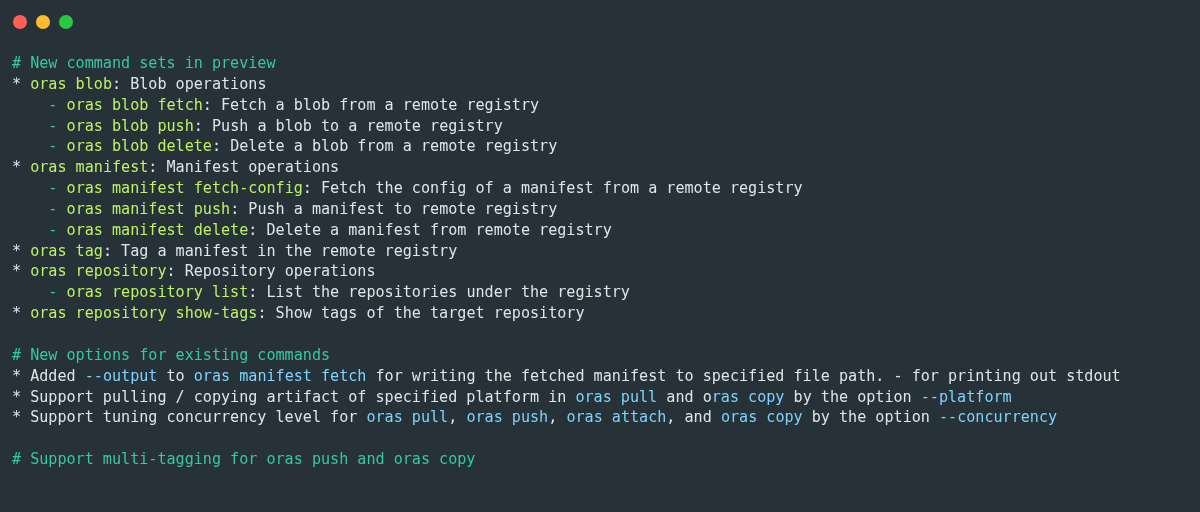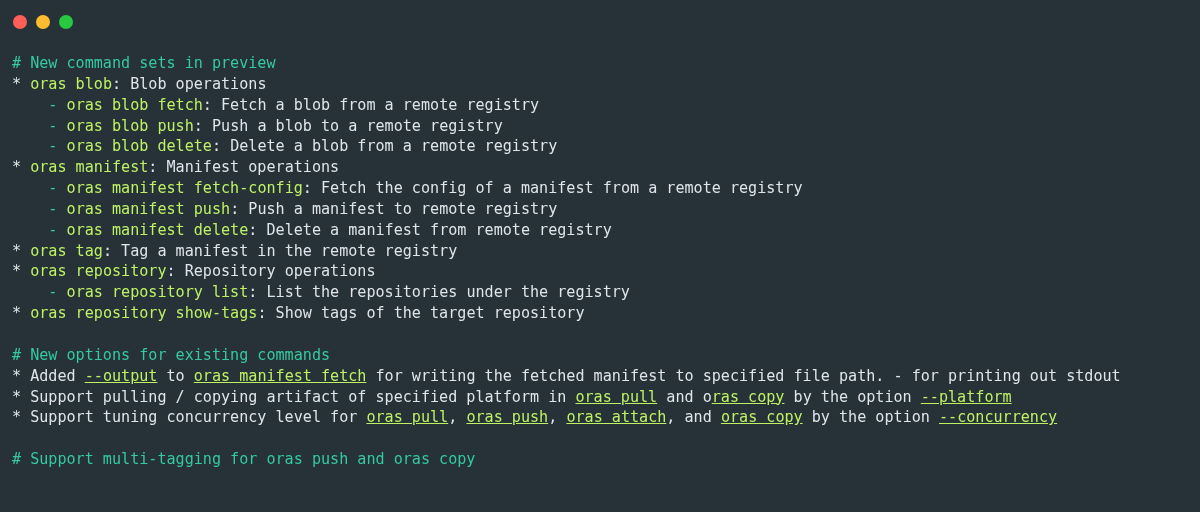--- a/index.html
+++ b/index.html
@@ -61,21 +61,21 @@
     white-space: pre;
     min-height: 20.85px;
   }
   .line.blank {
     height: 20.85px;
   }
 
   
   .c-green  { color: #34c9a3; }
   .c-red    { color: #bef264; }
-  .c-orange { color: #bef264; text-decoration: underline; }
+  .c-orange { color: #7dd3fc; }
   .c-white  { color: #dfe5e8; }
 </style>
 </head>
 <body style="background: rgb(39, 50, 56);">
 
 <div id="terminal-window" style="background: rgb(39, 50, 56);">
 
   <div id="title-bar" style="background: rgb(39, 50, 56);">
     <span class="traffic-light tl-close" style="background: rgb(255, 95, 87);"></span>
     <span class="traffic-light tl-minimize" style="background: rgb(254, 188, 46);"></span>

